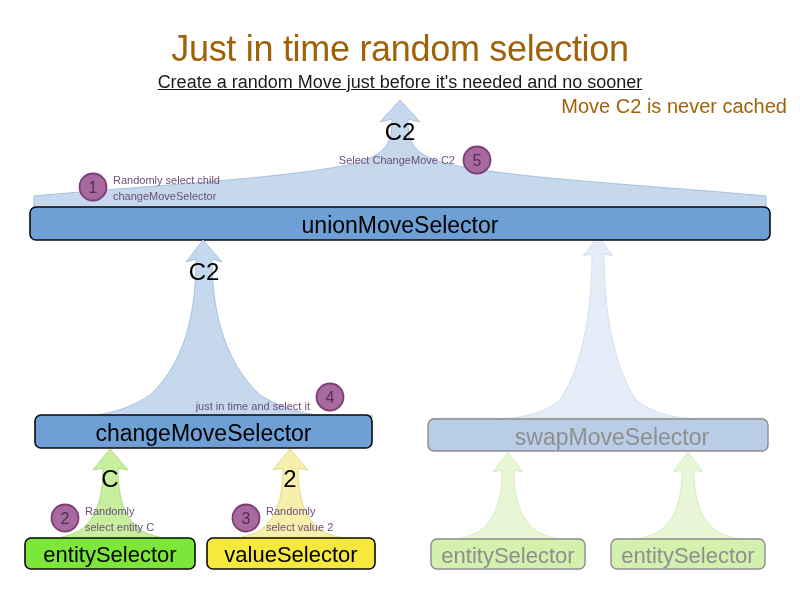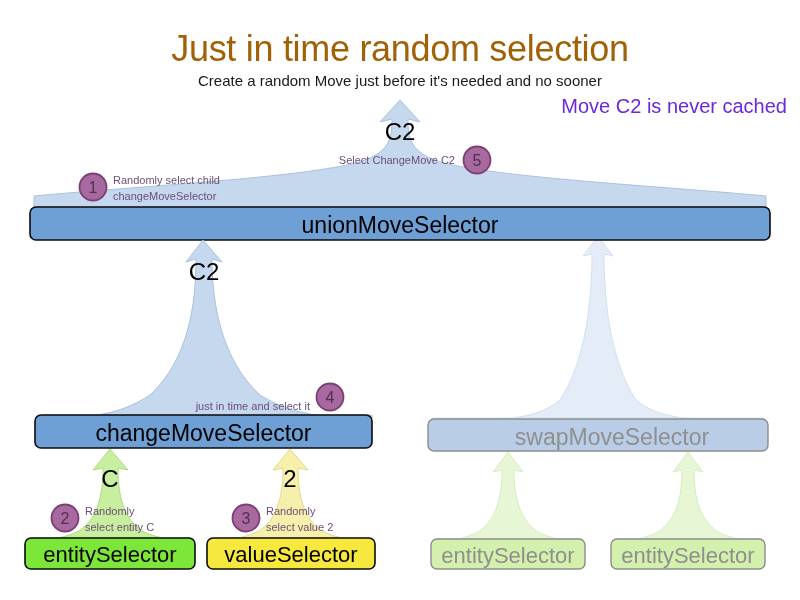--- a/index.html
+++ b/index.html
@@ -38,22 +38,23 @@
     width: 800px;
     text-align: center;
     font-size: 36px;
     letter-spacing: -0.3px;
     color: #a16207;
   }
   .subtitle {
     left: 0; top: 72px;
     width: 800px;
     text-align: center;
-    font-size: 15px;
+    font-size: 18px;
     color: #1a1a1a;
+    text-decoration: underline;
   }
   .warning {
     left: 0; top: 95px;
     width: 787px;
     text-align: right;
     font-size: 20px;
   }
   
   .boxlabel {
     font-size: 23px;
@@ -178,21 +179,21 @@
     <circle cx="65" cy="518" r="13.5" fill="#a868a0" stroke="#7b3f73" stroke-width="1.8"></circle>
     <circle cx="246" cy="518" r="13.5" fill="#a868a0" stroke="#7b3f73" stroke-width="1.8"></circle>
     <circle cx="330" cy="397" r="13.5" fill="#a868a0" stroke="#7b3f73" stroke-width="1.8"></circle>
     <circle cx="477" cy="160" r="13.5" fill="#a868a0" stroke="#7b3f73" stroke-width="1.8"></circle>
   </svg>
 
   <div class="lbl title">Just in time random selection</div>
 
   <div class="lbl subtitle">Create a random Move just before it's needed and no sooner</div>
 
-  <div class="lbl warning" style="color:#6d28d9">Move C2 is never cached</div>
+  <div class="lbl warning" style="color:#a16207">Move C2 is never cached</div>
 
   <div class="lbl flowlabel" style="left:340px; top:118px; width:120px;">C2</div>
 
   <div class="lbl flowlabel" style="left:144px; top:258px; width:120px;">C2</div>
 
   <div class="lbl flowlabel" style="left:50px; top:465px; width:120px;">C</div>
 
   <div class="lbl flowlabel" style="left:230px; top:465px; width:120px;">2</div>
 
   <div class="lbl boxlabel" style="left:30px; top:212px; width:740px;">unionMoveSelector</div>

